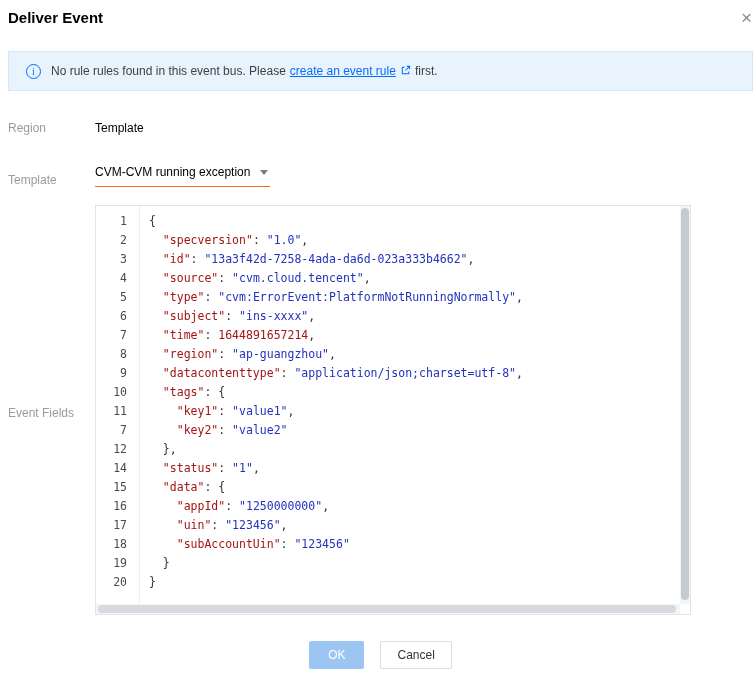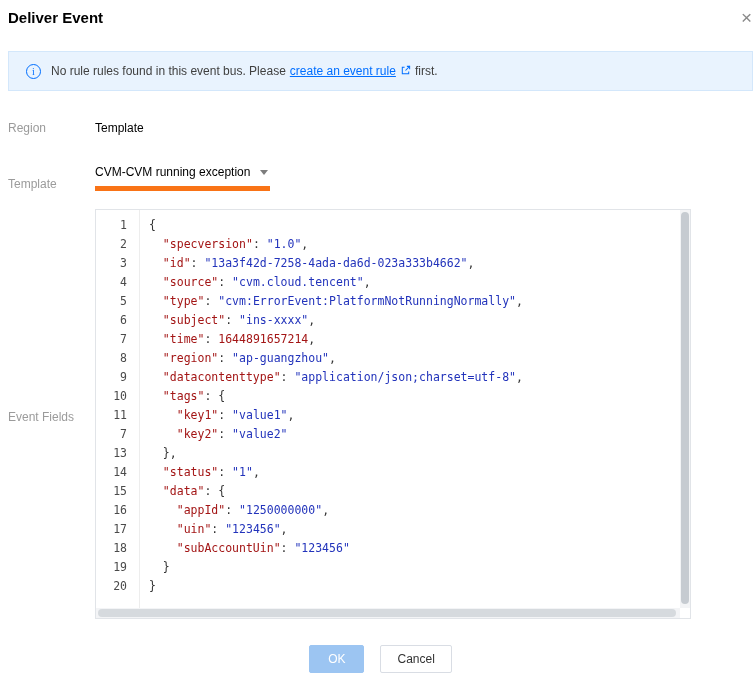--- a/index.html
+++ b/index.html
@@ -21,21 +21,21 @@
 
   .row { display: flex; align-items: flex-end; }
   .row-region { margin-top: 30px; }
   .row-template { margin-top: 26px; }
   .row-editor { margin-top: 18px; align-items: center; }
   .label { width: 87px; flex: 0 0 87px; color: var(--label-gray, #9b9b9b); }
   .row-editor .label { padding-top: 6px; }
   .value { color: #000; }
 
   .select { display: inline-flex; align-items: center; gap: 10px; cursor: pointer;
-            padding: 4px 2px 7px 0; border-bottom: 5px solid #f97316; color: #000; }
+            padding: 4px 2px 7px 0; border-bottom: 1px solid #f97316; color: #000; }
   .caret { width: 0; height: 0; border-left: 4px solid transparent; border-right: 4px solid transparent;
            border-top: 5px solid #7d7d7d; display: inline-block; }
 
   .editor { width: 596px; height: 410px; border: 1px solid #e1e4e8; position: relative; display: flex;
             font-family: "DejaVu Sans Mono", monospace; font-size: 11.5px; line-height: 19px; overflow: hidden; background: #fff; }
   .gutter { width: 44px; flex: 0 0 44px; padding: 6px 12px 0 0; text-align: right; color: #4a4a4a;
             border-right: 1px solid #ededed; }
   .code { flex: 1; padding: 6px 0 0 9px; white-space: pre; overflow: hidden; cursor: text; }
   .code-line { white-space: pre; }
   .tok-k { color: var(--code-key, #a31515); }
@@ -92,21 +92,21 @@
           <div>3</div>
           <div>4</div>
           <div>5</div>
           <div>6</div>
           <div>7</div>
           <div>8</div>
           <div>9</div>
           <div>10</div>
           <div>11</div>
           <div>7</div>
-          <div>13</div>
+          <div>12</div>
           <div>14</div>
           <div>15</div>
           <div>16</div>
           <div>17</div>
           <div>18</div>
           <div>19</div>
           <div>20</div>
         </div>
       <div class="code"><div class="code-line"><span class="tok-p">{</span></div><div class="code-line"><span class="tok-p">  </span><span class="tok-k">"specversion"</span><span class="tok-p">: </span><span class="tok-s">"1.0"</span><span class="tok-p">,</span></div><div class="code-line"><span class="tok-p">  </span><span class="tok-k">"id"</span><span class="tok-p">: </span><span class="tok-s">"13a3f42d-7258-4ada-da6d-023a333b4662"</span><span class="tok-p">,</span></div><div class="code-line"><span class="tok-p">  </span><span class="tok-k">"source"</span><span class="tok-p">: </span><span class="tok-s">"cvm.cloud.tencent"</span><span class="tok-p">,</span></div><div class="code-line"><span class="tok-p">  </span><span class="tok-k">"type"</span><span class="tok-p">: </span><span class="tok-s">"cvm:ErrorEvent:PlatformNotRunningNormally"</span><span class="tok-p">,</span></div><div class="code-line"><span class="tok-p">  </span><span class="tok-k">"subject"</span><span class="tok-p">: </span><span class="tok-s">"ins-xxxx"</span><span class="tok-p">,</span></div><div class="code-line"><span class="tok-p">  </span><span class="tok-k">"time"</span><span class="tok-p">: </span><span class="tok-n">1644891657214</span><span class="tok-p">,</span></div><div class="code-line"><span class="tok-p">  </span><span class="tok-k">"region"</span><span class="tok-p">: </span><span class="tok-s">"ap-guangzhou"</span><span class="tok-p">,</span></div><div class="code-line"><span class="tok-p">  </span><span class="tok-k">"datacontenttype"</span><span class="tok-p">: </span><span class="tok-s">"application/json;charset=utf-8"</span><span class="tok-p">,</span></div><div class="code-line"><span class="tok-p">  </span><span class="tok-k">"tags"</span><span class="tok-p">: {</span></div><div class="code-line"><span class="tok-p">    </span><span class="tok-k">"key1"</span><span class="tok-p">: </span><span class="tok-s">"value1"</span><span class="tok-p">,</span></div><div class="code-line"><span class="tok-p">    </span><span class="tok-k">"key2"</span><span class="tok-p">: </span><span class="tok-s">"value2"</span></div><div class="code-line"><span class="tok-p">  },</span></div><div class="code-line"><span class="tok-p">  </span><span class="tok-k">"status"</span><span class="tok-p">: </span><span class="tok-s">"1"</span><span class="tok-p">,</span></div><div class="code-line"><span class="tok-p">  </span><span class="tok-k">"data"</span><span class="tok-p">: {</span></div><div class="code-line"><span class="tok-p">    </span><span class="tok-k">"appId"</span><span class="tok-p">: </span><span class="tok-s">"1250000000"</span><span class="tok-p">,</span></div><div class="code-line"><span class="tok-p">    </span><span class="tok-k">"uin"</span><span class="tok-p">: </span><span class="tok-s">"123456"</span><span class="tok-p">,</span></div><div class="code-line"><span class="tok-p">    </span><span class="tok-k">"subAccountUin"</span><span class="tok-p">: </span><span class="tok-s">"123456"</span></div><div class="code-line"><span class="tok-p">  }</span></div><div class="code-line"><span class="tok-p">}</span></div></div>
       <div class="vscroll">

